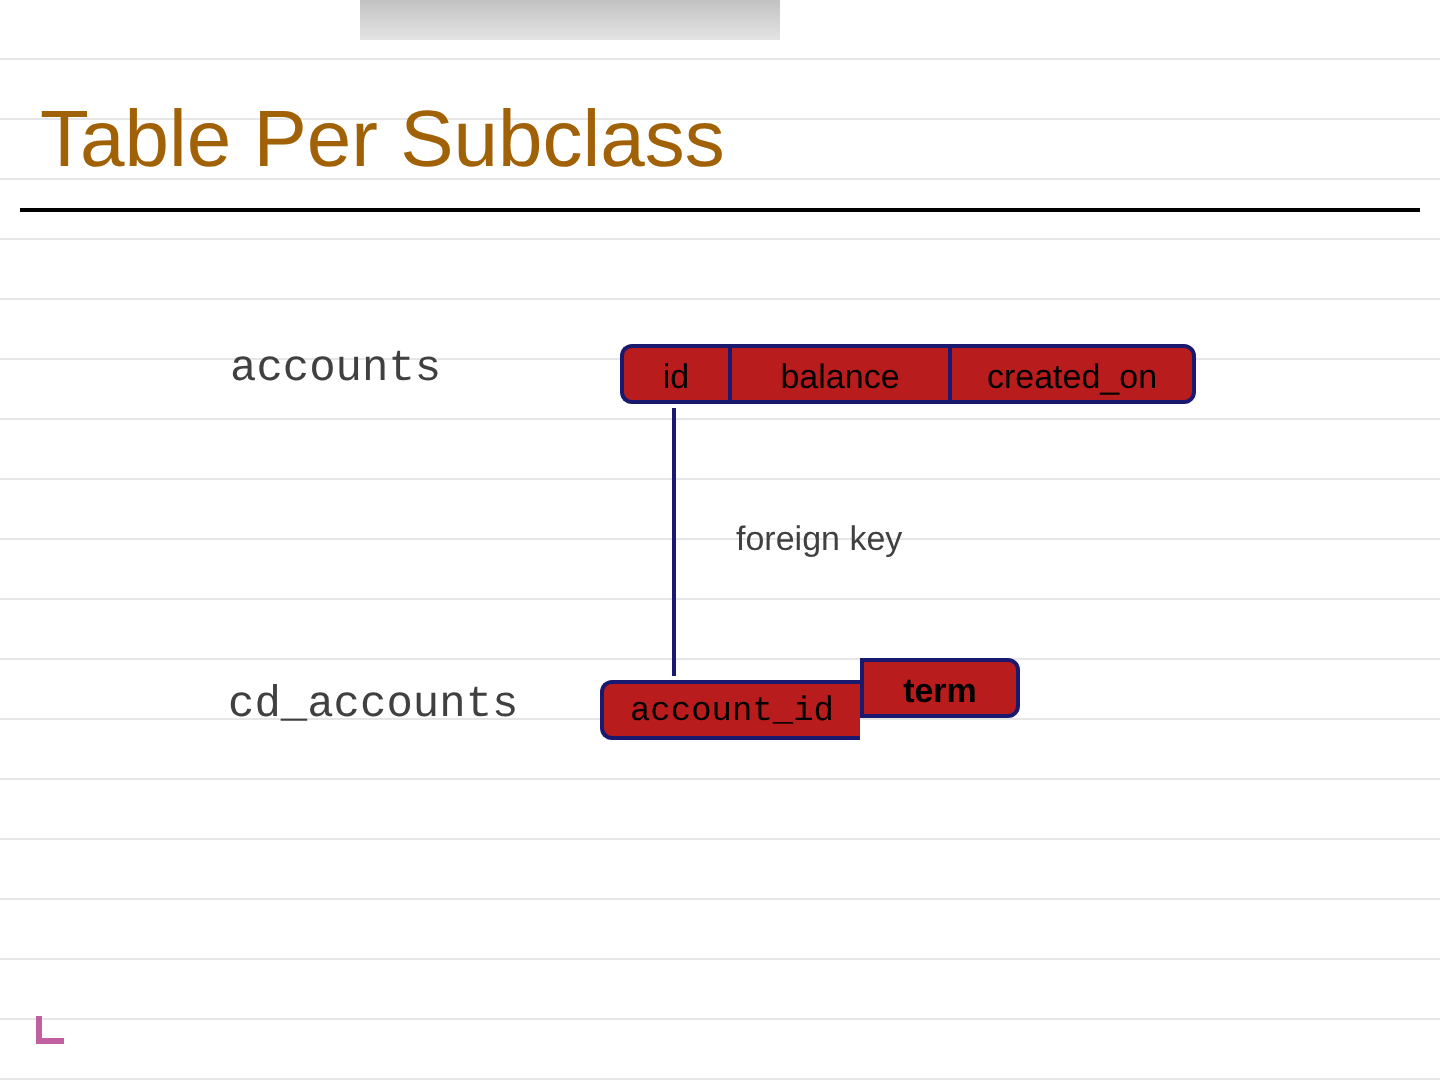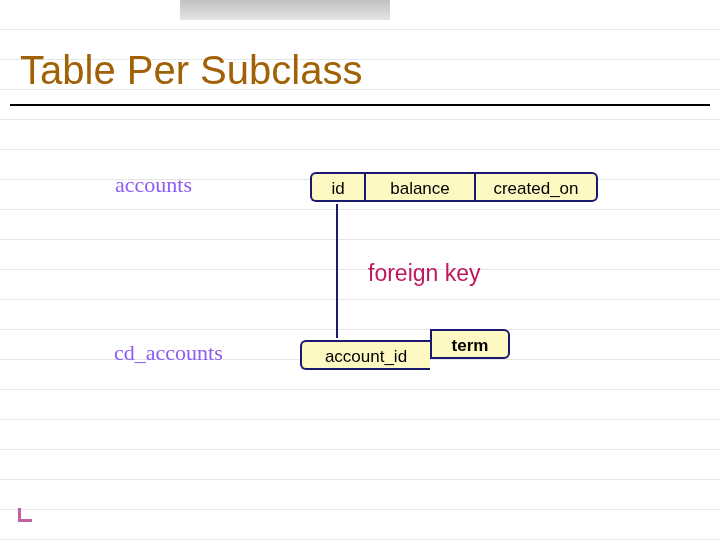--- a/index.html
+++ b/index.html
@@ -50,63 +50,63 @@
     top: 104px;
     left: 10px;
     width: 700px;
     height: 2px;
     background: #000;
   }
 
   .tbl-label {
     position: absolute;
     font-size: 22px;
-    font-family: Liberation Serif, serif;
-    color: #8b5cf6;
+    font-family: Liberation Mono, monospace;
+    color: #404040;
   }
   .lbl-accounts { top: 172px; left: 115px; }
   .lbl-cd       { top: 340px; left: 114px; }
 
   
   .col {
     position: absolute;
     height: 30px;
     line-height: 30px;
     text-align: center;
     font-size: 17px;
     font-family: Verdana, Geneva, sans-serif;
     border: 2px solid #191970; 
-    background: #fef9c3;
+    background: #b91c1c;
     box-sizing: border-box;
   }
   
   .col-id         { top: 172px; left: 310px; width: 54px;  border-right: none; border-top-left-radius: 6px; border-bottom-left-radius: 6px; }
   .col-balance    { top: 172px; left: 364px; width: 110px; border-right: none; }
   .col-created    { top: 172px; left: 474px; width: 124px; border-top-right-radius: 6px; border-bottom-right-radius: 6px; }
 
   
-  .col-acctid     { top: 340px; left: 300px; width: 130px; border-right: none; border-top-left-radius: 6px; border-bottom-left-radius: 6px; }
+  .col-acctid     { top: 340px; left: 300px; width: 130px; border-right: none; border-top-left-radius: 6px; border-bottom-left-radius: 6px; font-family: Liberation Mono, monospace; }
   .col-term       { top: 329px; left: 430px; width: 80px;  border-top-right-radius: 6px; border-bottom-right-radius: 6px; font-weight: bold; }
 
   
   .fk-line {
     position: absolute;
     left: 336px;
     top: 204px;   
     width: 2px;
     height: 134px; 
     background: #191970;
   }
   .fk-label {
     position: absolute;
     top: 260px;
     left: 368px;
-    font-size: 23px;
+    font-size: 17px;
     font-family: Verdana, Geneva, sans-serif;
-    color: #be185d;
+    color: #404040;
   }
 
   
   .corner {
     position: absolute;
     left: 18px;
     bottom: 18px;
     width: 14px;
     height: 14px;
   }

